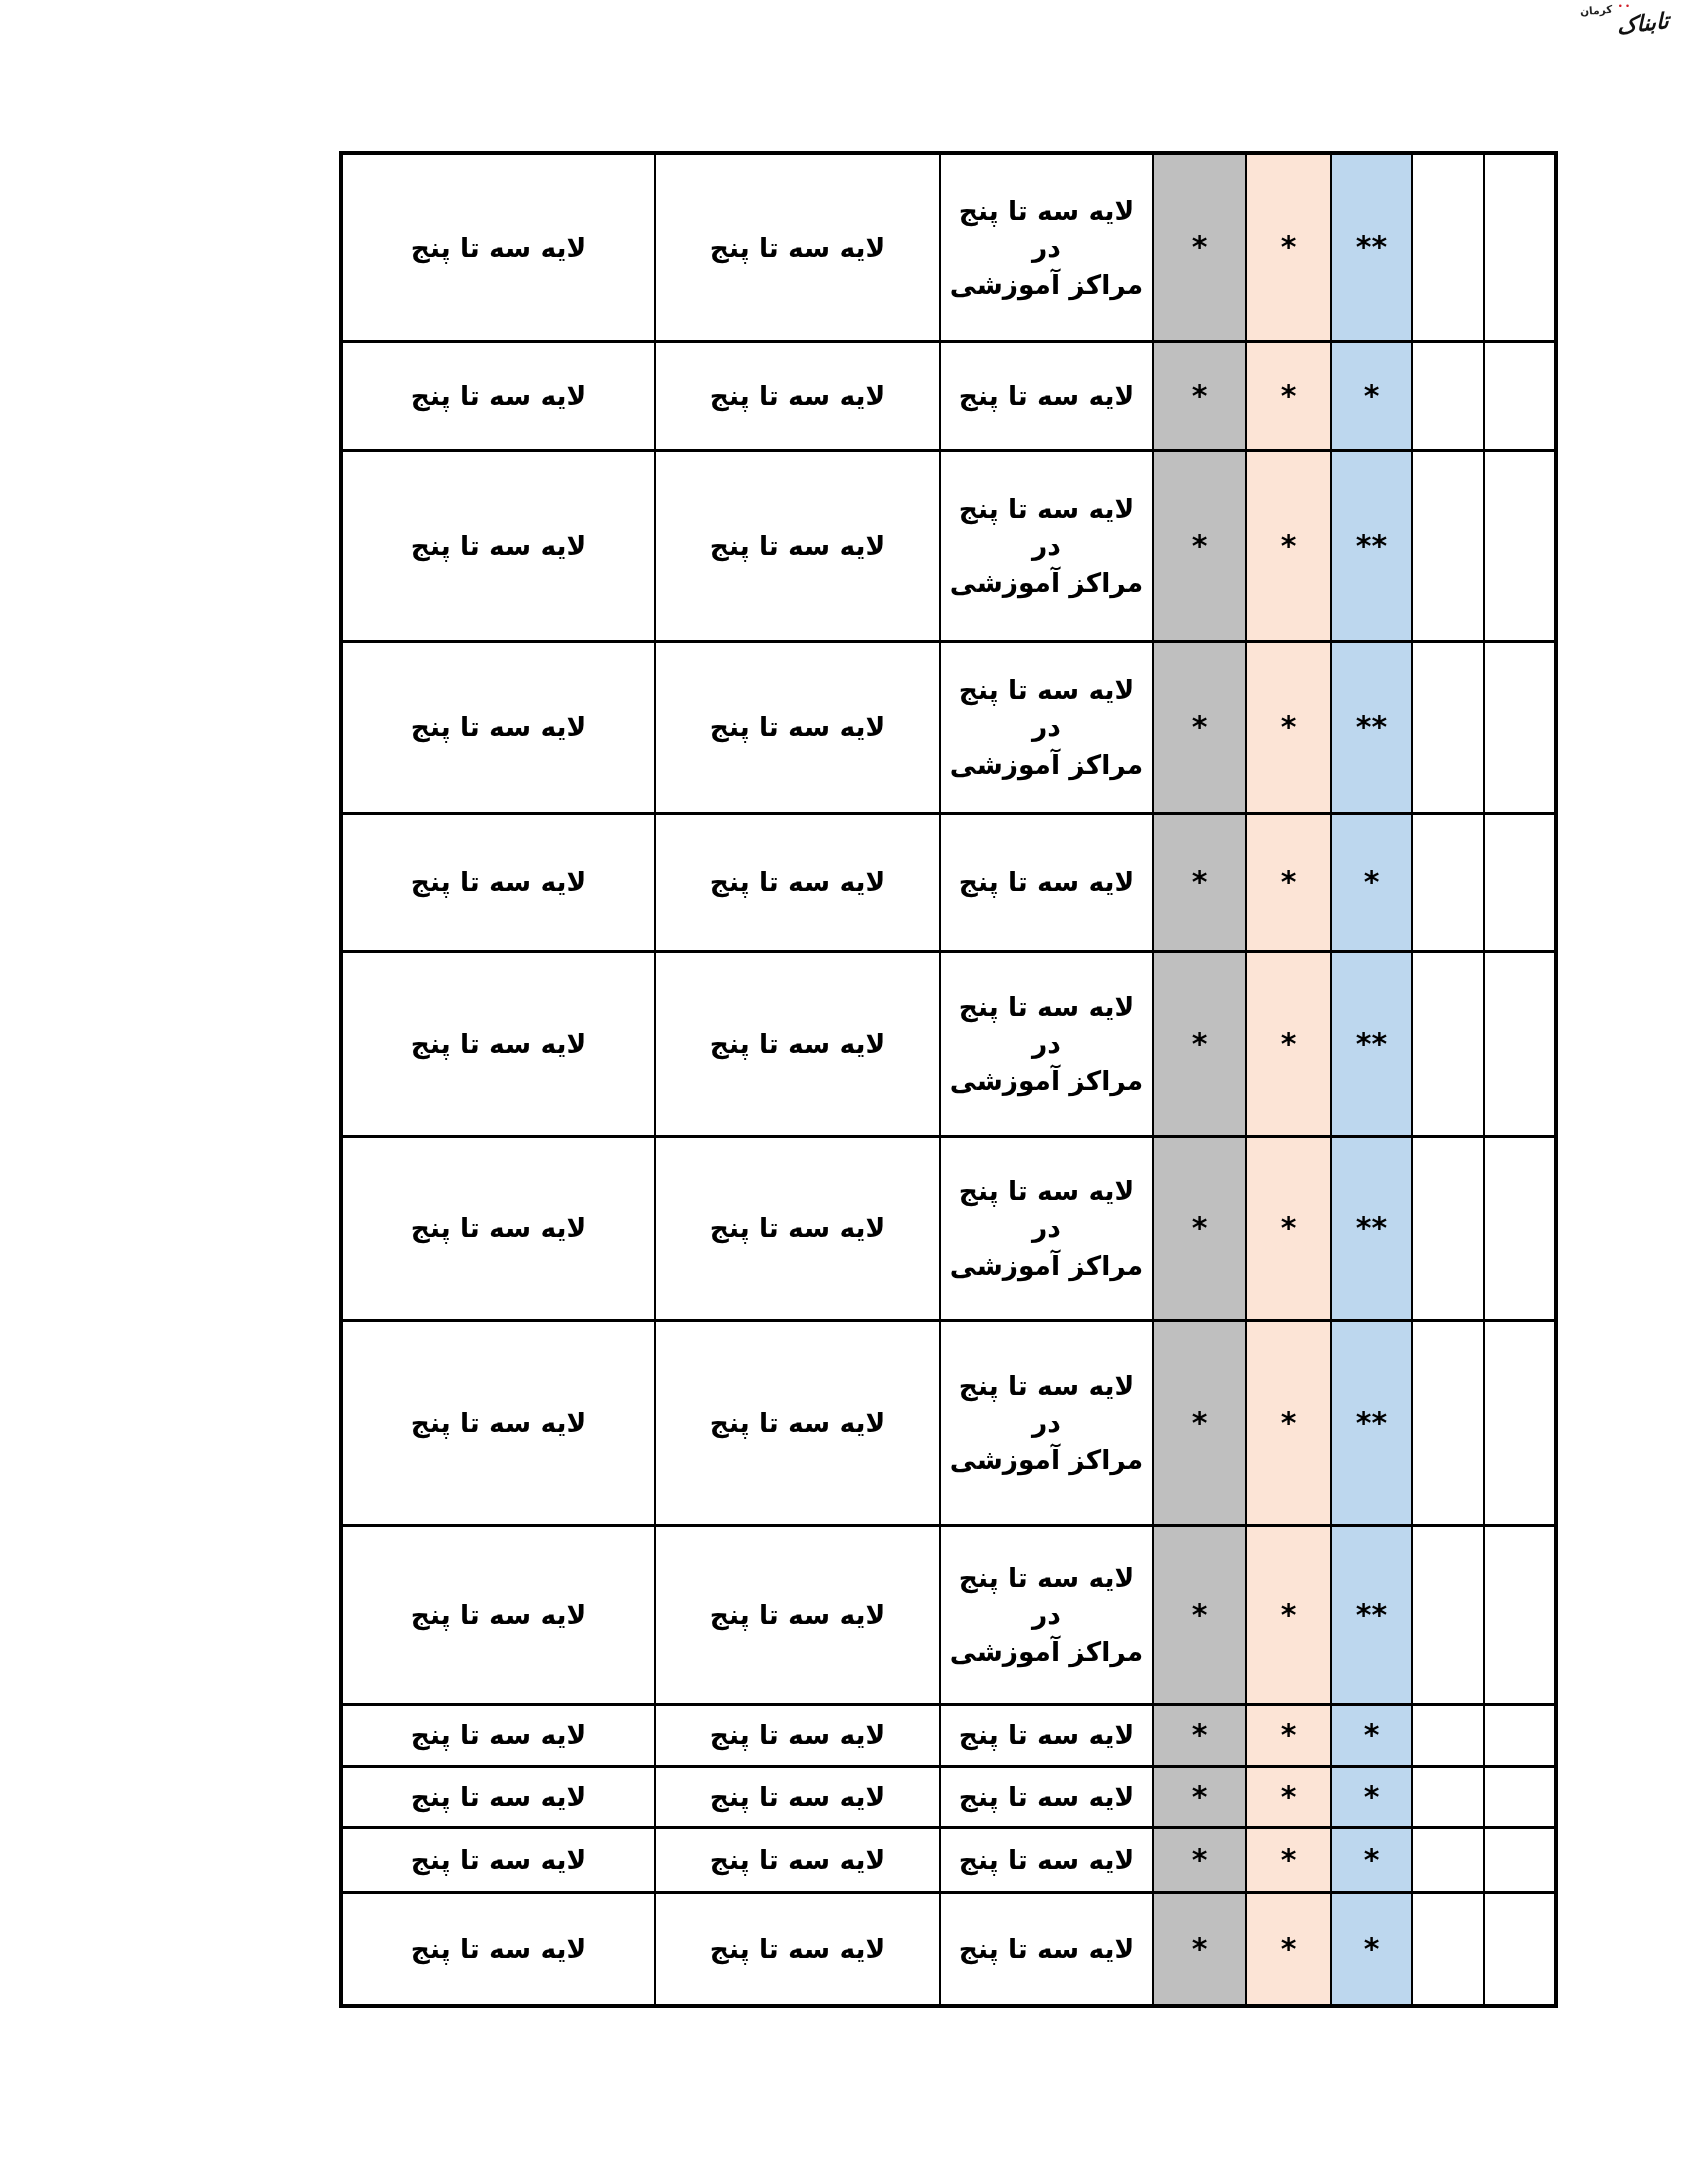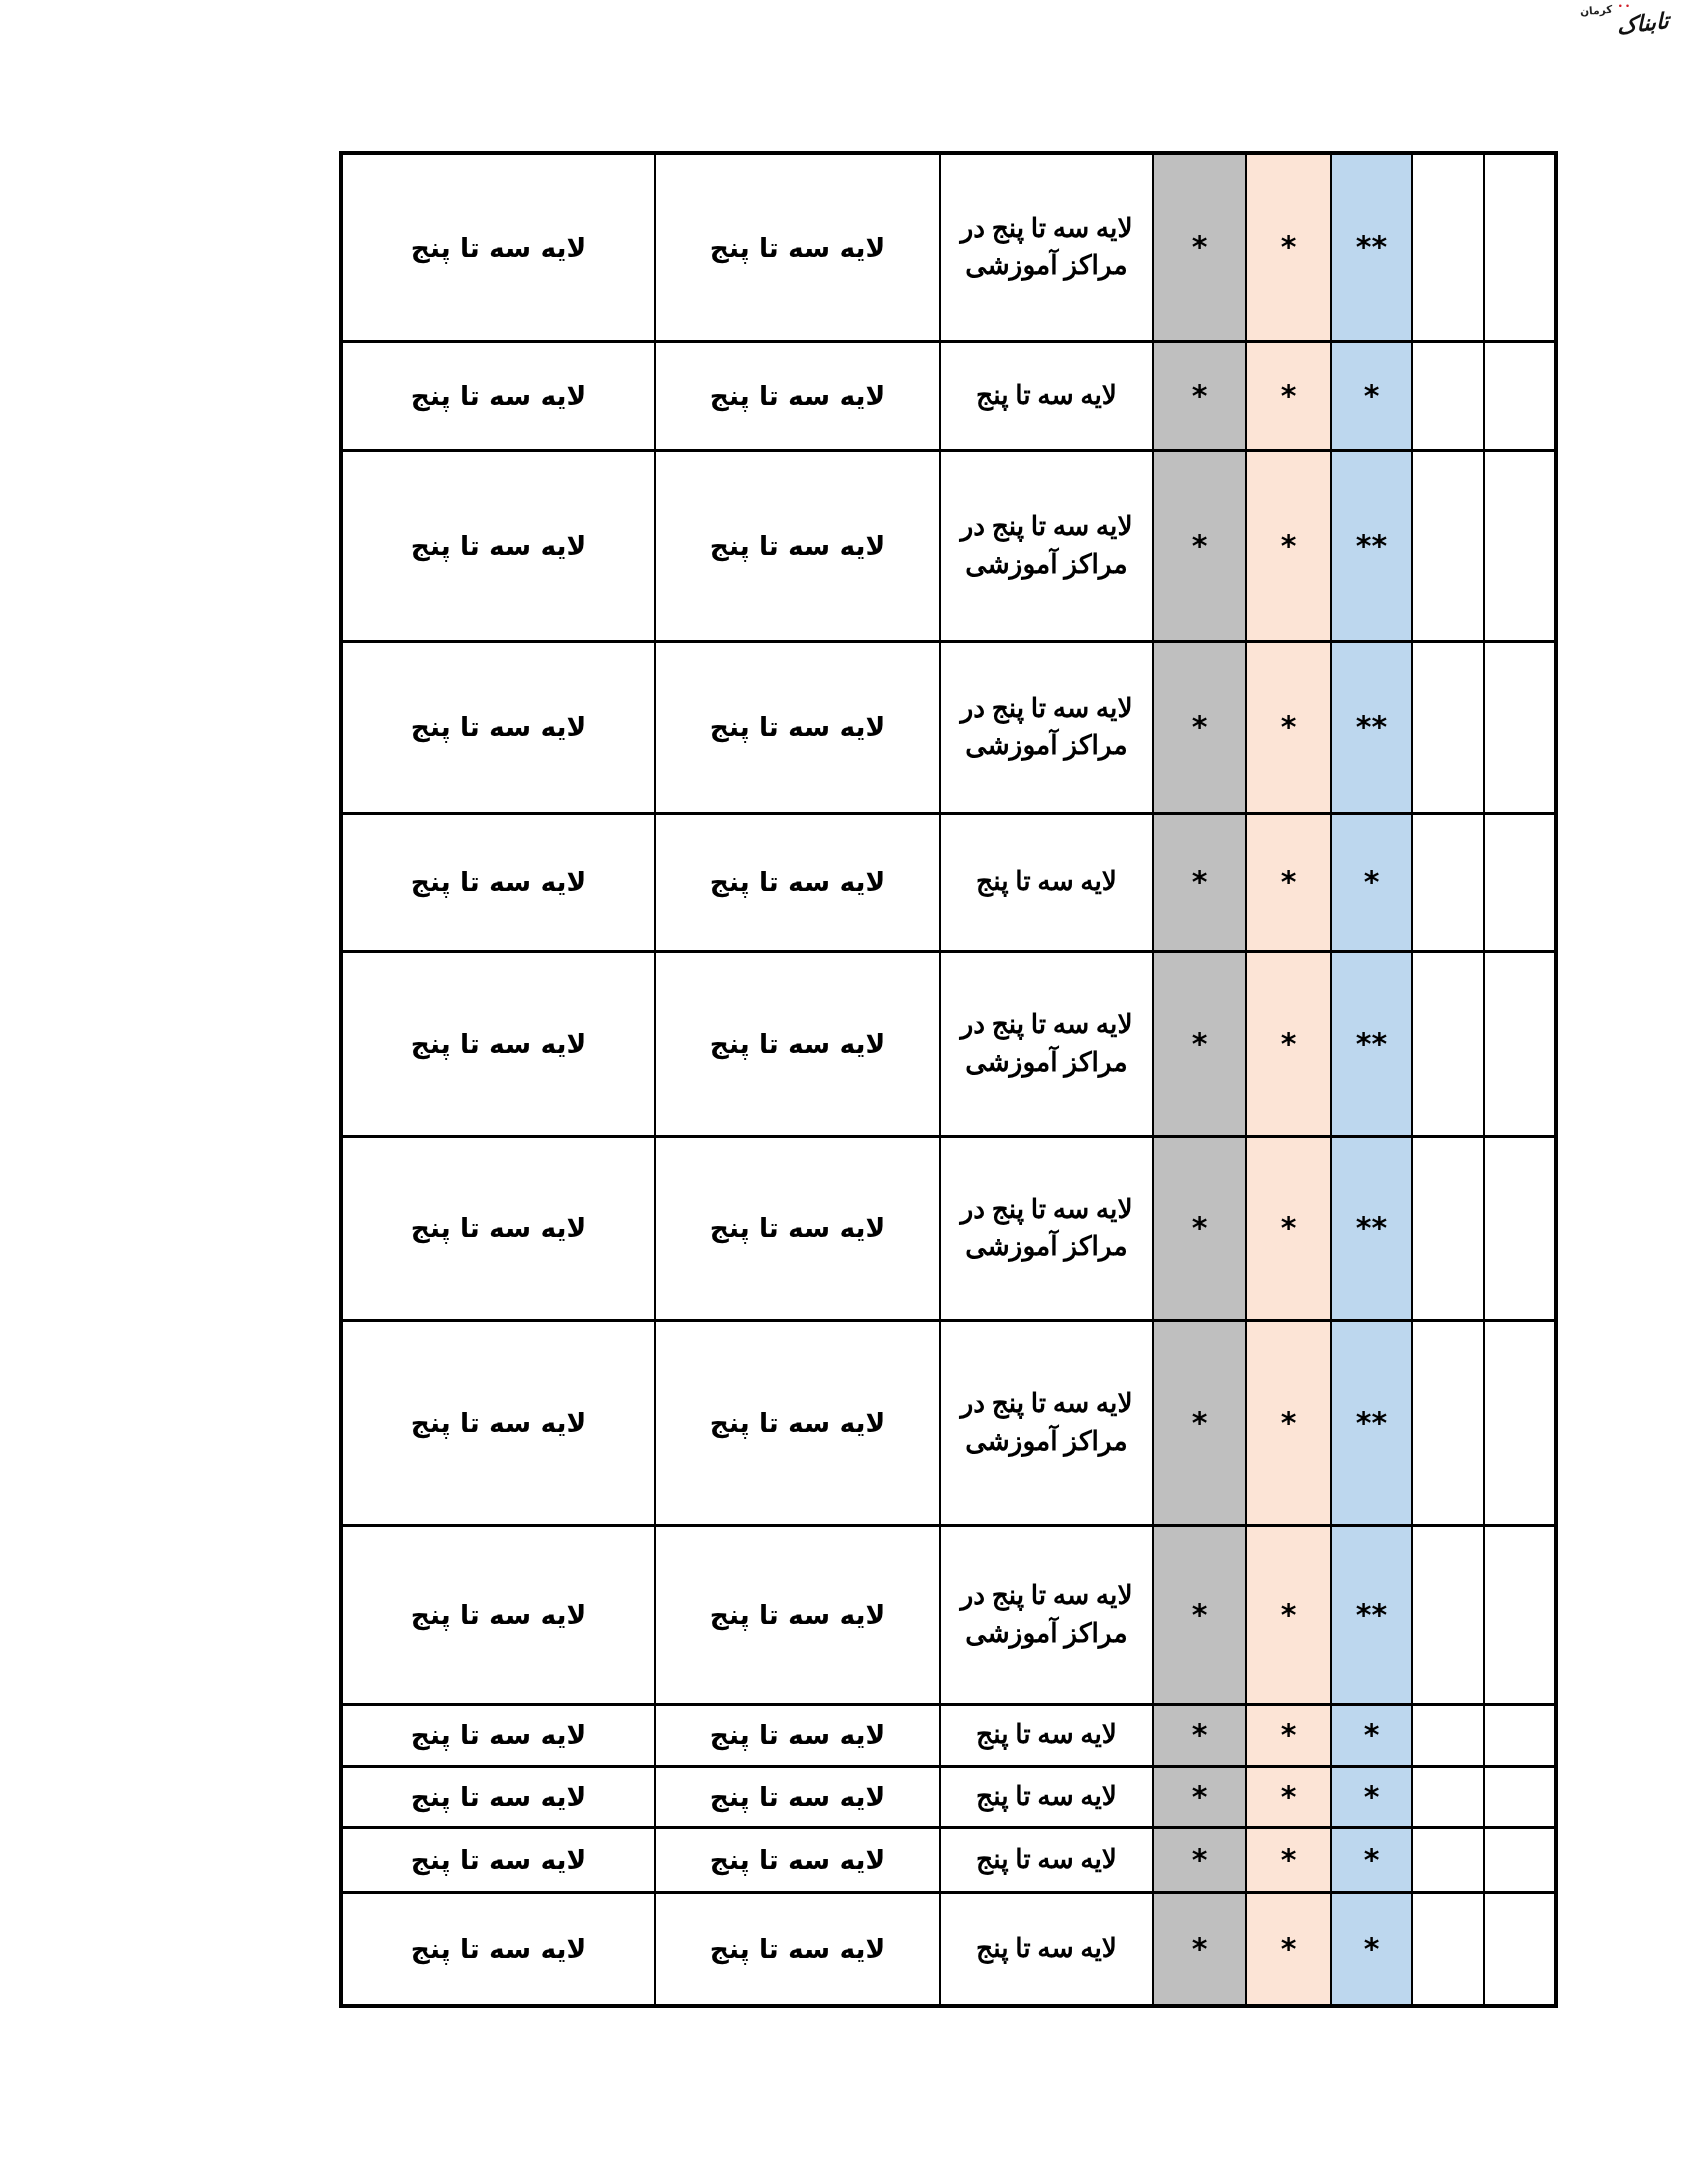--- a/index.html
+++ b/index.html
@@ -33,21 +33,21 @@
     border:solid var(--border); border-width:3.3px 2px;
     text-align:center; vertical-align:middle;
     direction:rtl; padding:1.3px;
     font-weight:bold; font-size:26.5px; color:#000; line-height:1.4;
     overflow:hidden;
   }
   td.cd{background:var(--gray);}
   td.ce{background:var(--peach);}
   td.cf{background:var(--blue);}
   td.star{font-size:30px; line-height:1; padding:0;}
-  .cline{display:block;font-family:Liberation Serif, serif;}
+  .cline{display:block;}
   tr.r1 {height:188px;} tr.r2 {height:109px;} tr.r3 {height:191px;} tr.r4 {height:172px;}
   tr.r5 {height:138px;} tr.r6 {height:185px;} tr.r7 {height:184px;} tr.r8 {height:205px;}
   tr.r9 {height:179px;} tr.r10{height:62px;}  tr.r11{height:61px;}  tr.r12{height:65px;}
   tr.r13{height:114px;}
 </style>
 </head>
 <body>
 
 <div class="page">
 

